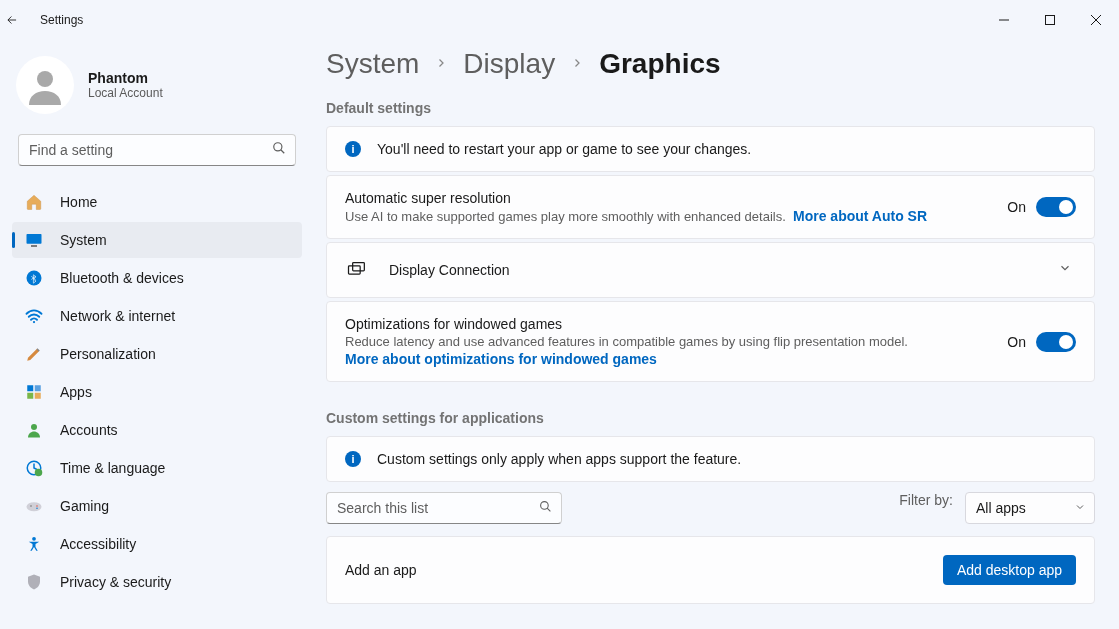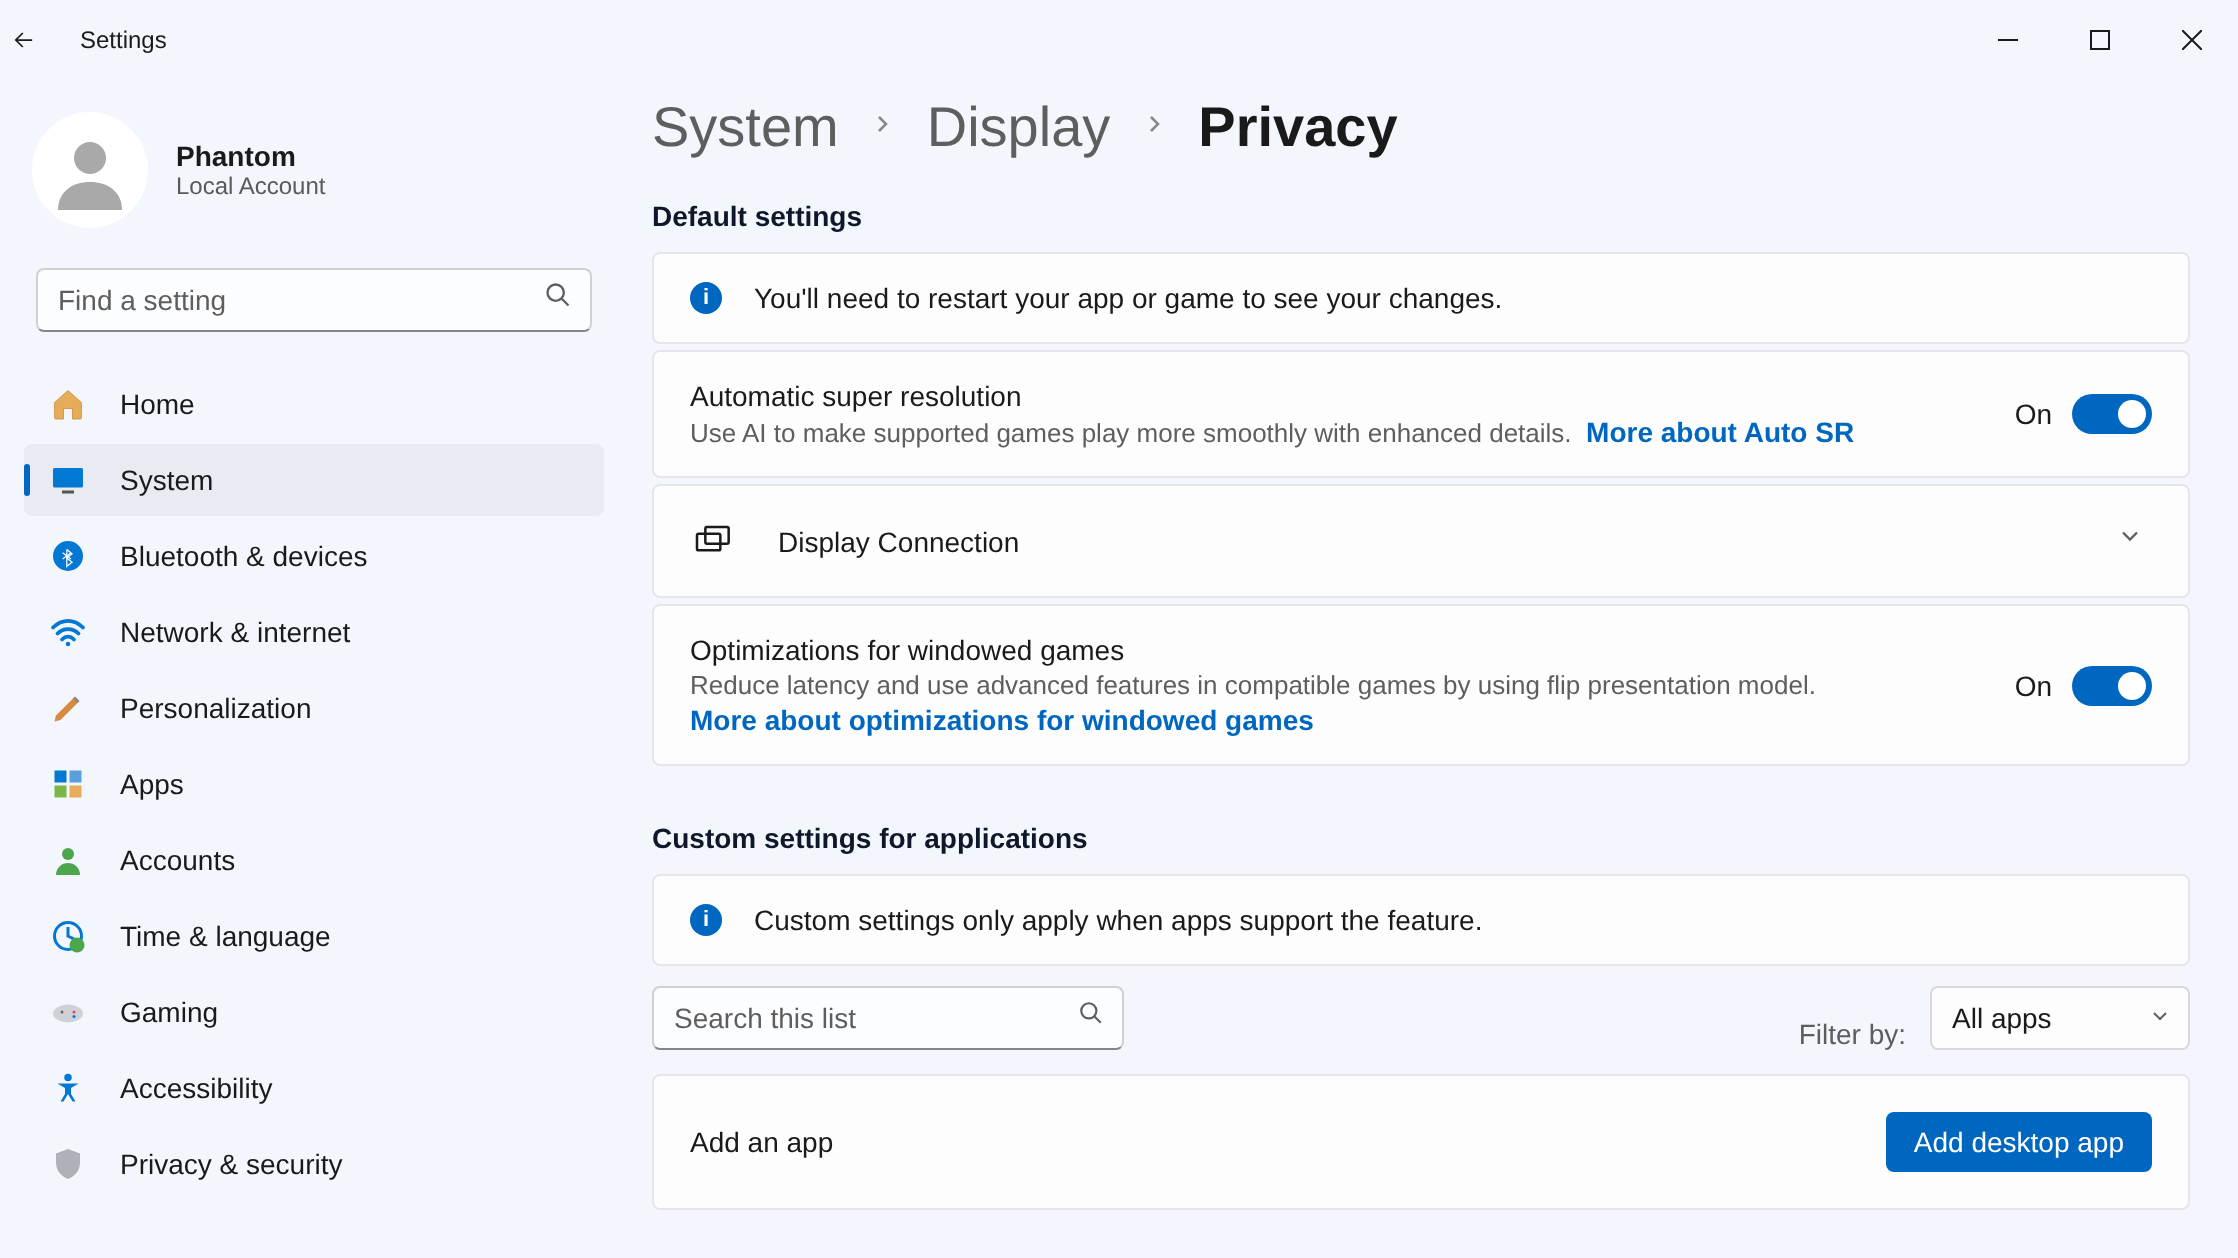--- a/index.html
+++ b/index.html
@@ -30,21 +30,21 @@
 .nav-item.active { background: #e8ebf1; }
 .nav-item.active::before { content:""; position:absolute; left:0; top:50%; transform:translateY(-50%); width:3px; height:16px; background:#0067c0; border-radius:2px; }
 .nav-icon { width: 20px; height: 20px; display:flex; align-items:center; justify-content:center; }
 
 .main { flex: 1; padding: 8px 24px 0 16px; overflow-y: auto; }
 .breadcrumb { display: flex; align-items: center; gap: 16px; margin-bottom: 20px; }
 .crumb { font-size: 28px; color: #5e5e5e; cursor: pointer; }
 .crumb.current { color: #1a1a1a; font-weight: 600; cursor: default; }
 .crumb-sep { color: #888; }
 
-.section-header { font-size: 14px; font-weight: 600; color: #0f172a; margin-bottom: 10px; }
+.section-header { font-size: 14px; font-weight: 600; color: #737373; margin-bottom: 10px; }
 .section-h2 { margin-top: 28px; }
 
 .card { background: #fdfdfe; border: 1px solid #e6e6ea; border-radius: 4px; padding: 14px 18px; margin-bottom: 4px; display: flex; align-items: center; gap: 16px; }
 .card + .card { margin-top: -1px; }
 
 .info-icon { width: 16px; height: 16px; border-radius: 50%; background: #0067c0; color: #fff; display:flex; align-items:center; justify-content:center; font-size: 11px; font-weight:600; flex-shrink:0; }
 .info-text { font-size: 14px; color: #1a1a1a; }
 
 .card-body { flex: 1; }
 .card-title { font-size: 14px; color: #1a1a1a; }
@@ -53,21 +53,21 @@
 .card-link.block { display:block; margin-top:2px; }
 
 .toggle-wrap { display: flex; align-items: center; gap: 10px; }
 .toggle-label { font-size: 14px; color: #1a1a1a; }
 .toggle { width: 40px; height: 20px; border-radius: 10px; background: #0067c0; position: relative; cursor: pointer; }
 .toggle::after { content:""; position:absolute; right:3px; top:3px; width:14px; height:14px; border-radius:50%; background:#fff; }
 
 .expand-chev { color: #5e5e5e; cursor: pointer; padding: 4px; }
 .disp-icon { width:22px; height:22px; display:flex; align-items:center; justify-content:center; color:#1a1a1a; margin-right: 6px; }
 
-.row-controls { display: flex; align-items: flex-end; gap: 12px; margin-top: 10px; }
+.row-controls { display: flex; align-items: flex-start; gap: 12px; margin-top: 10px; }
 .list-search-wrap { position: relative; width: 236px; }
 .list-search { width: 100%; height: 32px; border: 1px solid #d0d0d0; border-bottom: 1.5px solid #868686; border-radius: 4px; padding: 0 30px 0 10px; font-size: 14px; background:#fcfdff; }
 .list-search::placeholder { color:#5e5e5e; }
 .filter-label { margin-left: auto; font-size: 14px; color: #5e5e5e; }
 .filter-select { height: 32px; min-width: 130px; border: 1px solid #d8d8de; border-radius: 4px; background: #fdfdfe; padding: 0 30px 0 10px; font-size: 14px; color:#1a1a1a; display:flex; align-items:center; gap:10px; cursor:pointer; position:relative; }
 .filter-select .chev { position:absolute; right:8px; top:50%; transform:translateY(-50%); }
 
 .add-card { background:#fdfdfe; border:1px solid #e6e6ea; border-radius:4px; padding: 18px; margin-top: 12px; display:flex; align-items:center; }
 .add-title { font-size: 14px; color:#1a1a1a; }
 .btn-primary { background:#0067c0; color:#fff; border:none; border-radius:4px; padding: 7px 14px; font-size:14px; cursor:pointer; }
@@ -235,21 +235,21 @@
   <div class="main">
     <div class="breadcrumb">
       <span class="crumb">System</span>
       <span class="crumb-sep"><svg width="12" height="12" viewBox="0 0 24 24" fill="none" stroke="#888" stroke-width="2.5">
             <path d="M9 5l7 7-7 7"></path>
           </svg></span>
       <span class="crumb">Display</span>
       <span class="crumb-sep"><svg width="12" height="12" viewBox="0 0 24 24" fill="none" stroke="#888" stroke-width="2.5">
             <path d="M9 5l7 7-7 7"></path>
           </svg></span>
-      <span class="crumb current">Privacy</span>
+      <span class="crumb current">Graphics</span>
     </div>
 
     <div class="section-header">Default settings</div>
 
     <div class="card">
       <span class="info-icon">i</span>
       <span class="info-text">You'll need to restart your app or game to see your changes.</span>
     </div>
 
     <div class="card">

